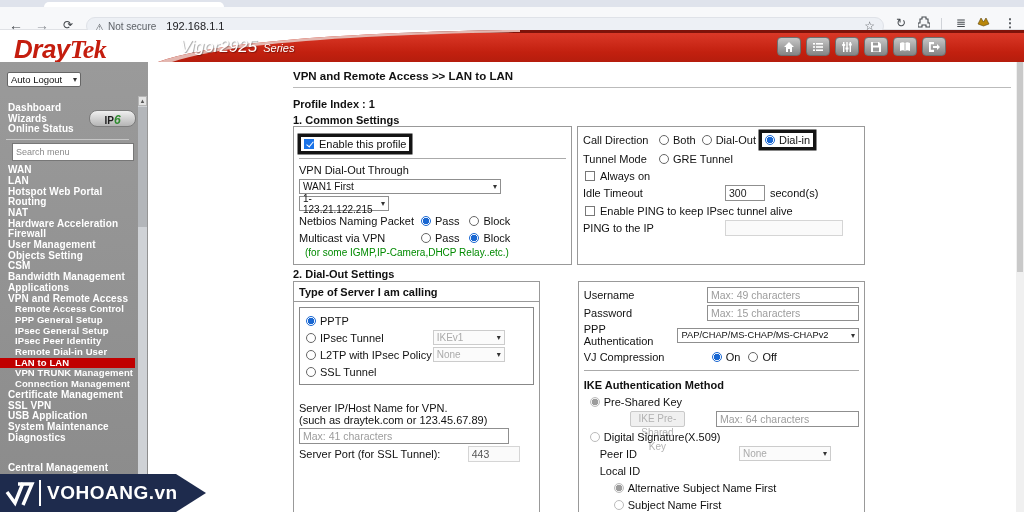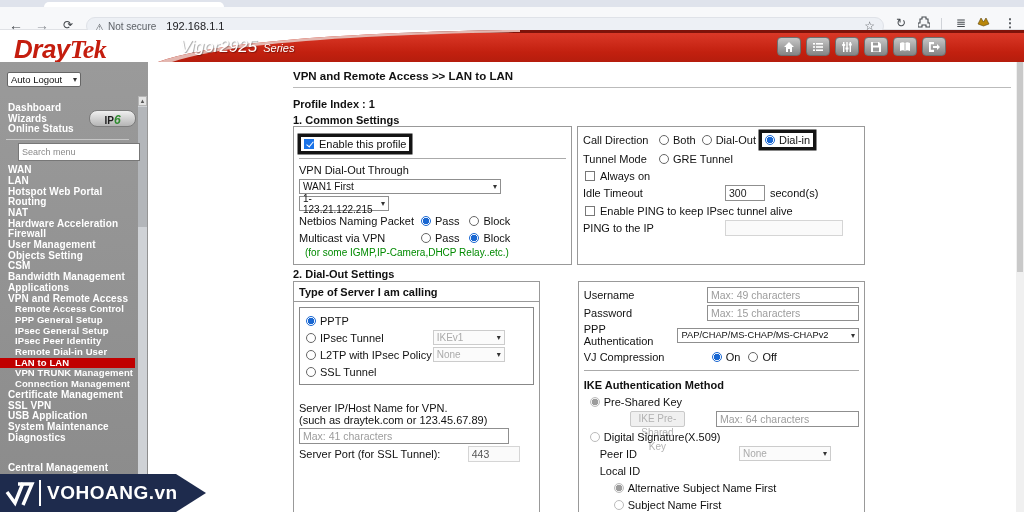--- a/index.html
+++ b/index.html
@@ -39,21 +39,21 @@
   .ip6btn b { font-size:10px; color:#1c1c1c; }
   .ip6btn .v6 { font-style:italic; font-weight:bold; font-size:12px; color:#2e8b2e; }
   .sscroll { position:absolute; right:1px; top:34px; width:9px; height:416px; background:#cfd2d6; }
   .sscroll .up { height:10px; background:#e4e4e4; border:1px solid #b5b5b5; font-size:6px; color:#555; text-align:center; line-height:9px; }
   .sscroll .thumb { margin-top:1px; height:120px; background:#b3b6ba; }
   .navwrap { position:absolute; left:0; top:41px; right:11px; }
   .snav { font-weight:bold; font-size:10px; line-height:10.7px; color:#fff; padding-left:8px; white-space:nowrap; letter-spacing:0.1px; cursor:pointer; }
   .snav.sub { padding-left:15px; font-size:9.5px; }
   .snav.active { background:#c00000; margin-right:2px; }
   .sdivider { border-top:1px solid #c6c6c6; margin:4px 8px 3px 6px; }
-  .ssearch { display:block; width:122px; height:13px; margin:1px 0 4px 18px; border:1px solid #777; font-size:9px; padding:8px 3px; color:#333; background:#fff; }
+  .ssearch { display:block; width:122px; height:13px; margin:1px 0 4px 12px; border:1px solid #777; font-size:9px; padding:8px 3px; color:#333; background:#fff; }
   .ssearch::placeholder { color:#8a8a8a; }
   .gap { height:20px; }
 
   
   .wmark { position:absolute; left:0; top:474px; width:206px; height:38px; background:#1e2b4d; clip-path:polygon(0 0,176px 0,206px 19px,176px 38px,0 38px); display:flex; align-items:center; }
   .wlogo { margin-left:5px; }
   .wsep { width:2px; height:26px; background:#fff; margin:0 6px 0 4px; }
   .wtext { color:#fff; font-weight:bold; font-size:19px; letter-spacing:0.5px; }
 
   

